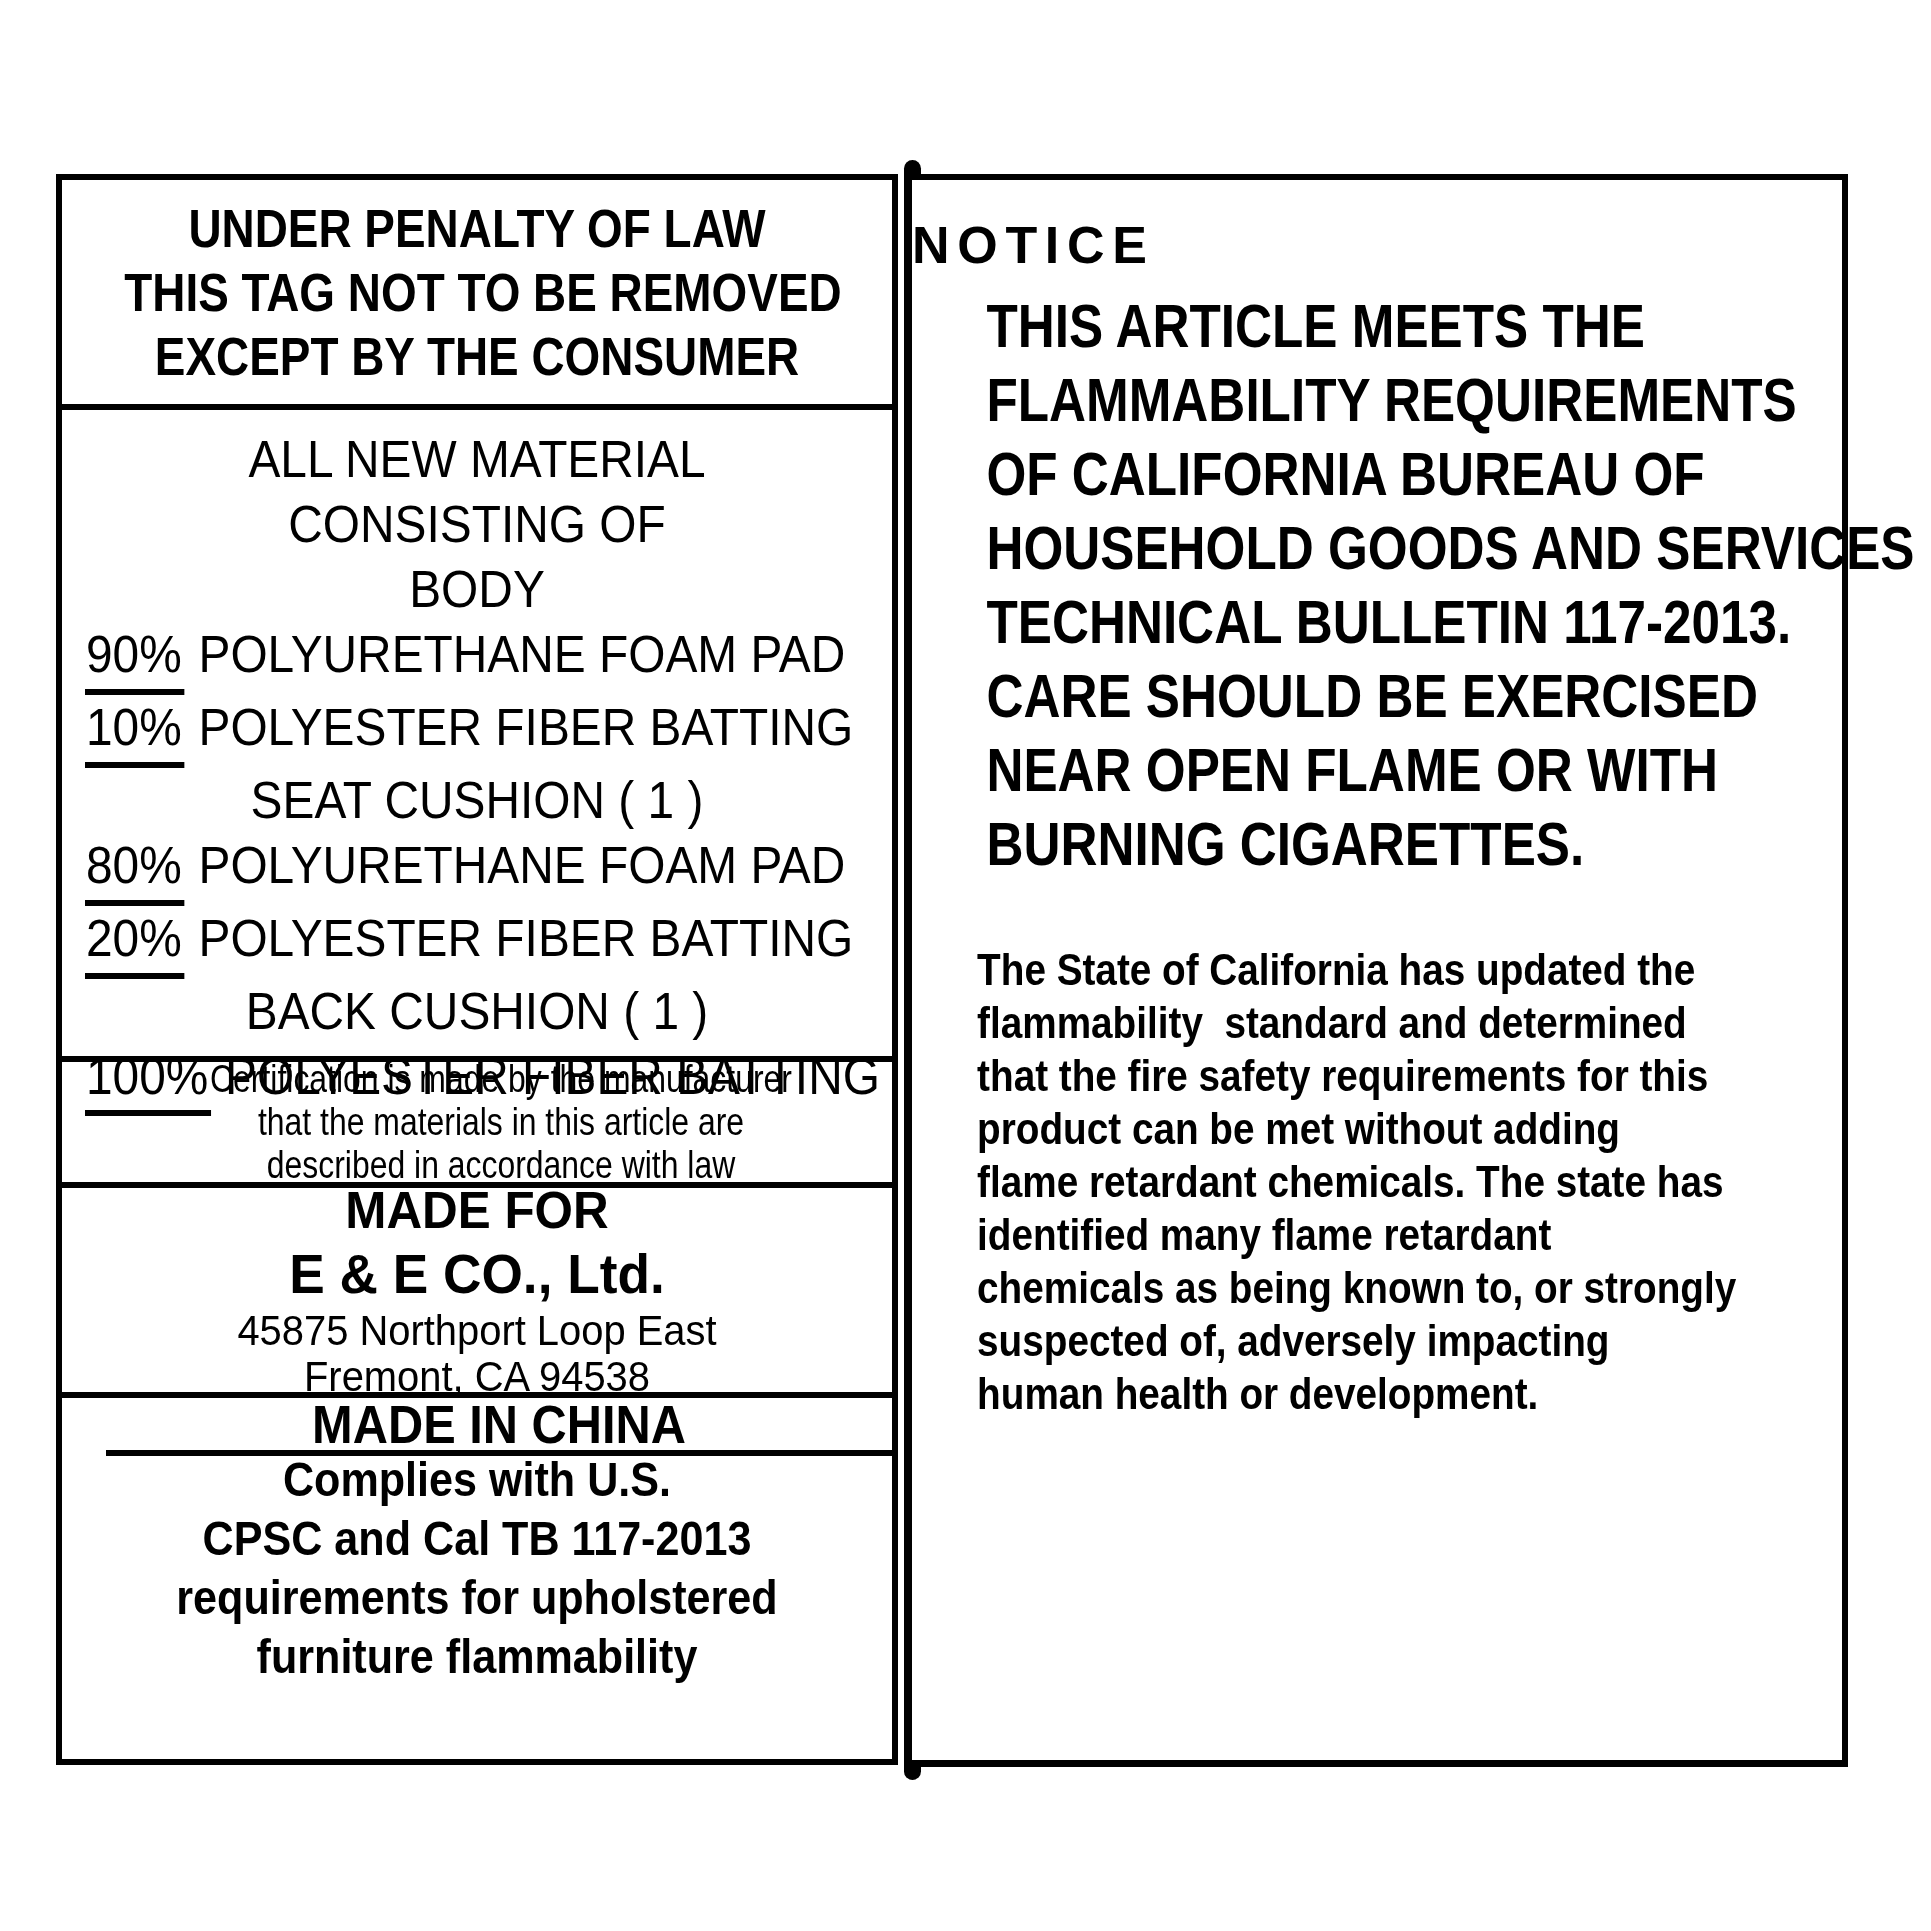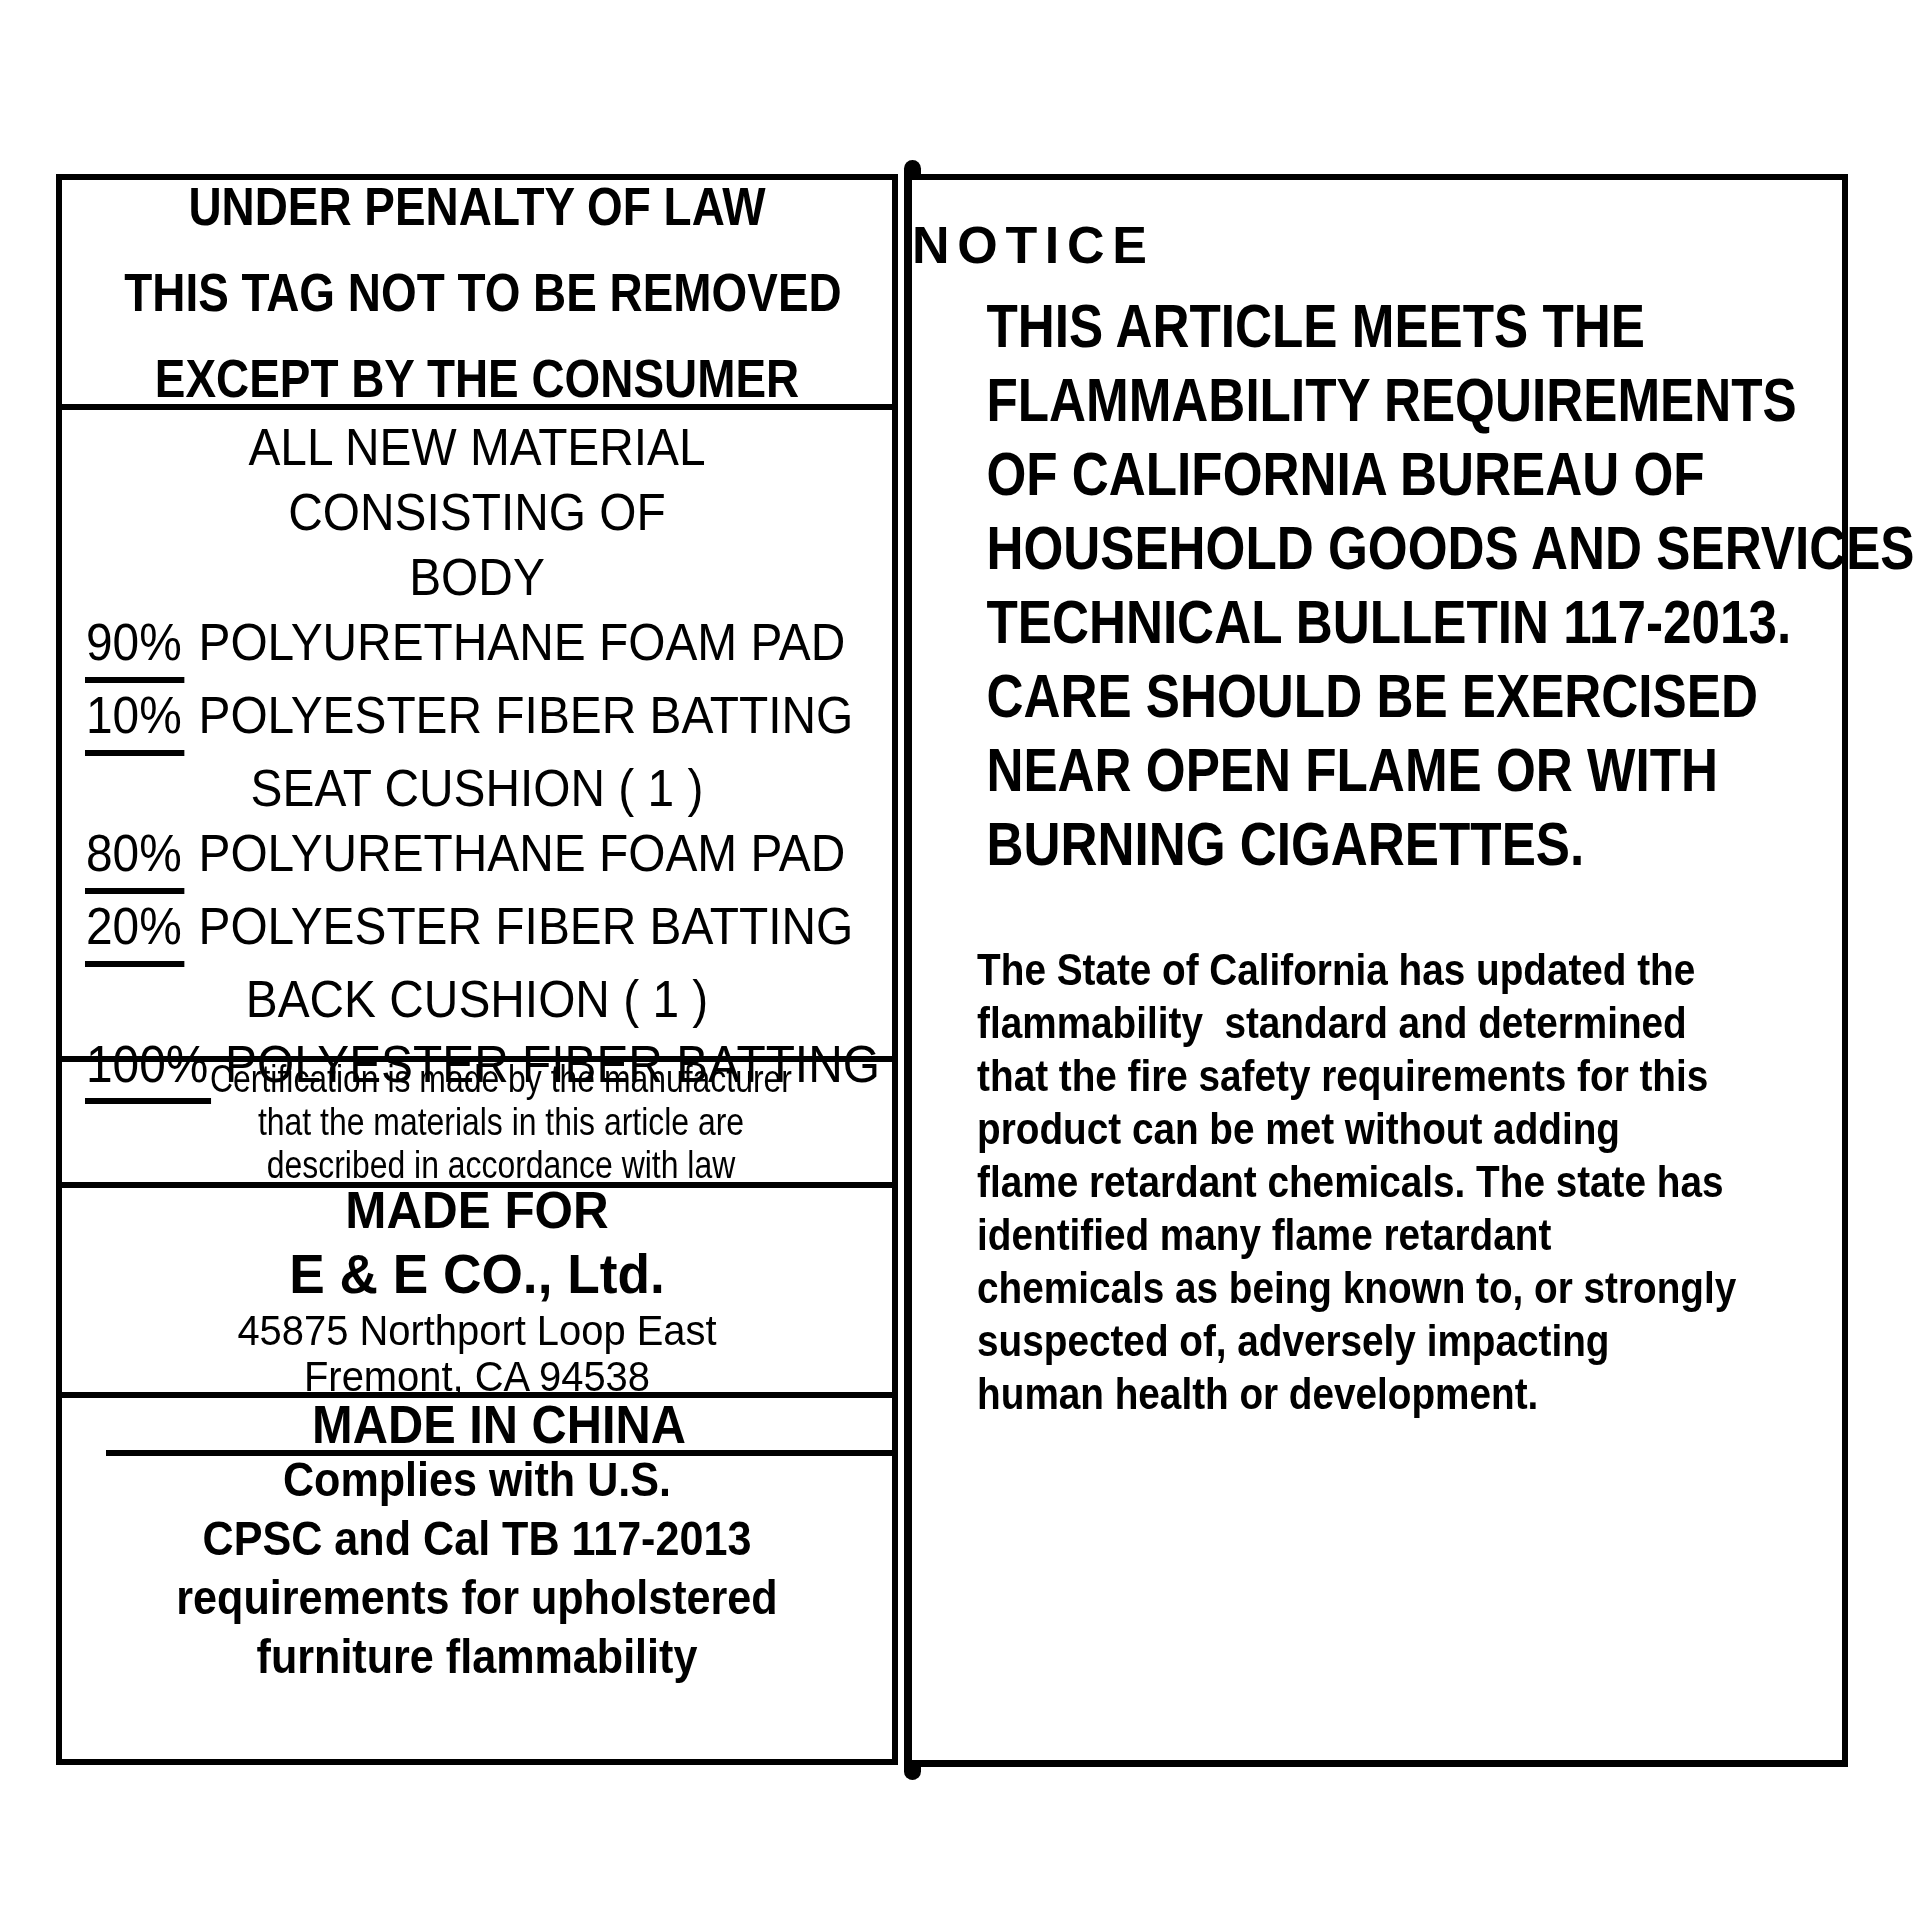--- a/index.html
+++ b/index.html
@@ -10,24 +10,24 @@
   .left-box{
     position:absolute;left:56px;top:174px;width:842px;height:1591px;
     box-sizing:border-box;border:6.8px solid #000;background:#fff;
     display:flex;flex-direction:column;
   }
   .sec{box-sizing:border-box;border-bottom:6.8px solid #000;display:flex;flex-direction:column;justify-content:center;}
   .sec:last-child{border-bottom:none;}
   .ln{display:block;text-align:center;white-space:pre;transform:scaleX(var(--sx,1));transform-origin:center center;}
   .ln.left{text-align:left;transform-origin:left center;padding-left:25px;}
 
-  .s1{height:230px;gap:22px;}
+  .s1{height:230px;}
   .s1 .ln{--sx:0.85;font-weight:bold;font-size:54px;line-height:64px;}
 
-  .s2{height:652px;justify-content:flex-start;padding-top:5px;}
+  .s2{height:652px;justify-content:flex-start;padding-top:17px;}
   .s2 .ln{font-size:52px;line-height:65px;}
   .s2 .ln{--sx:0.92;}
   .pct{display:inline-block;border-bottom:6.8px solid #000;padding:0 2.9px 1.9px 1px;margin-right:15.4px;}
 
   .s3{height:72px;}
   .s3 .ln{--sx:0.92;font-size:58px;}
 
   .s4{height:126px;padding-left:48px;}
   .s4 .ln{--sx:0.84;font-size:38px;line-height:43px;}
 

